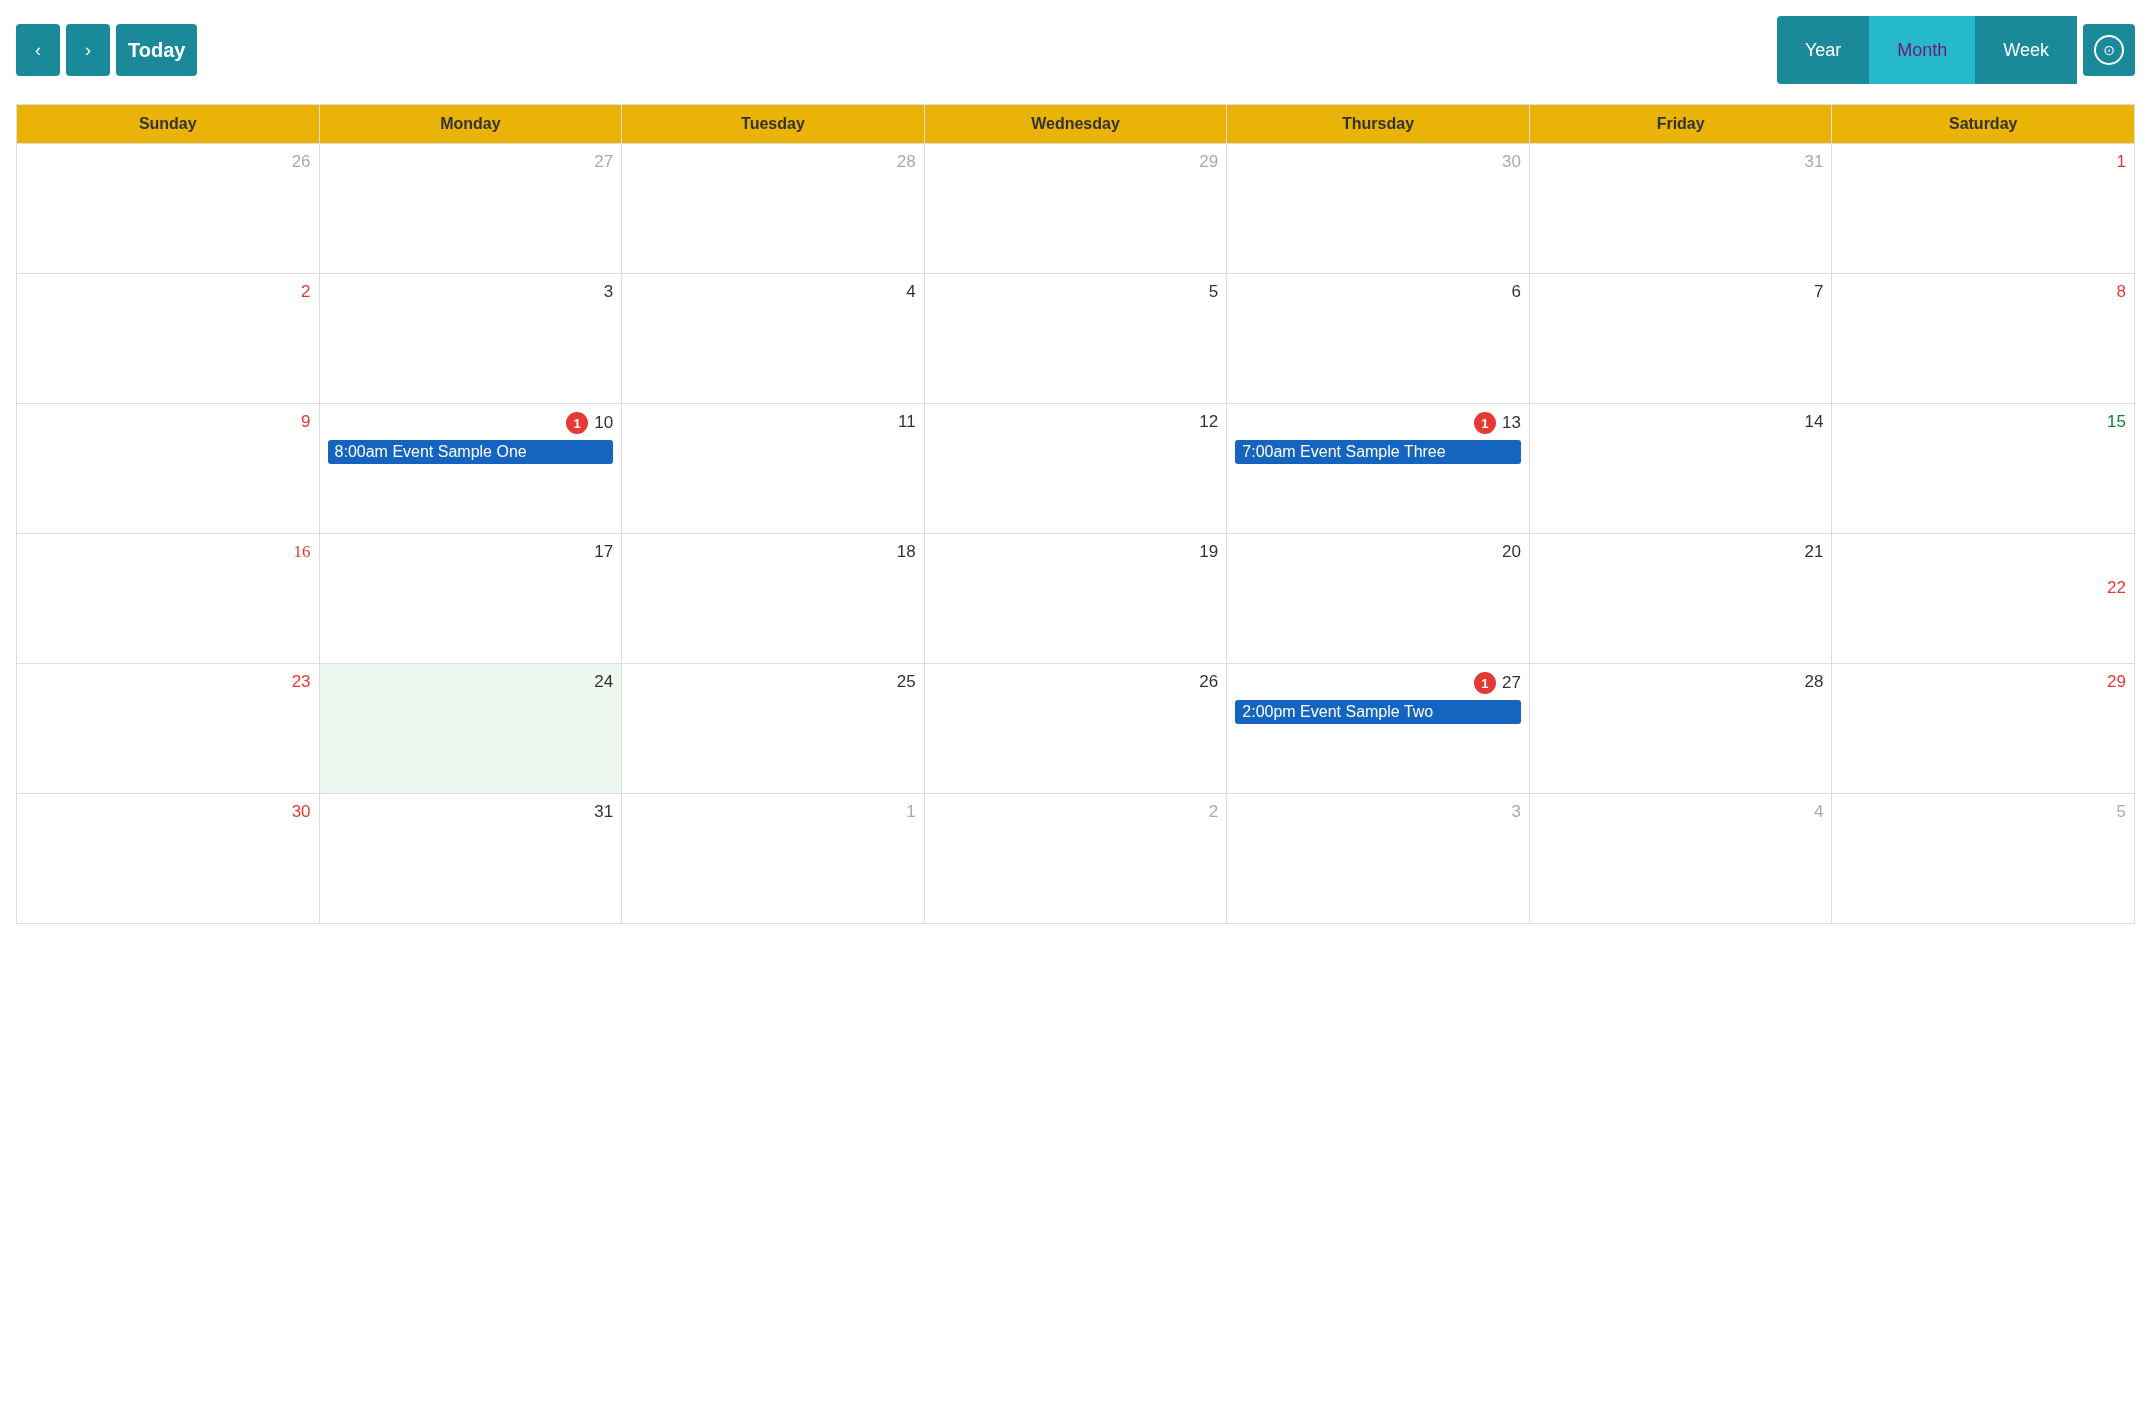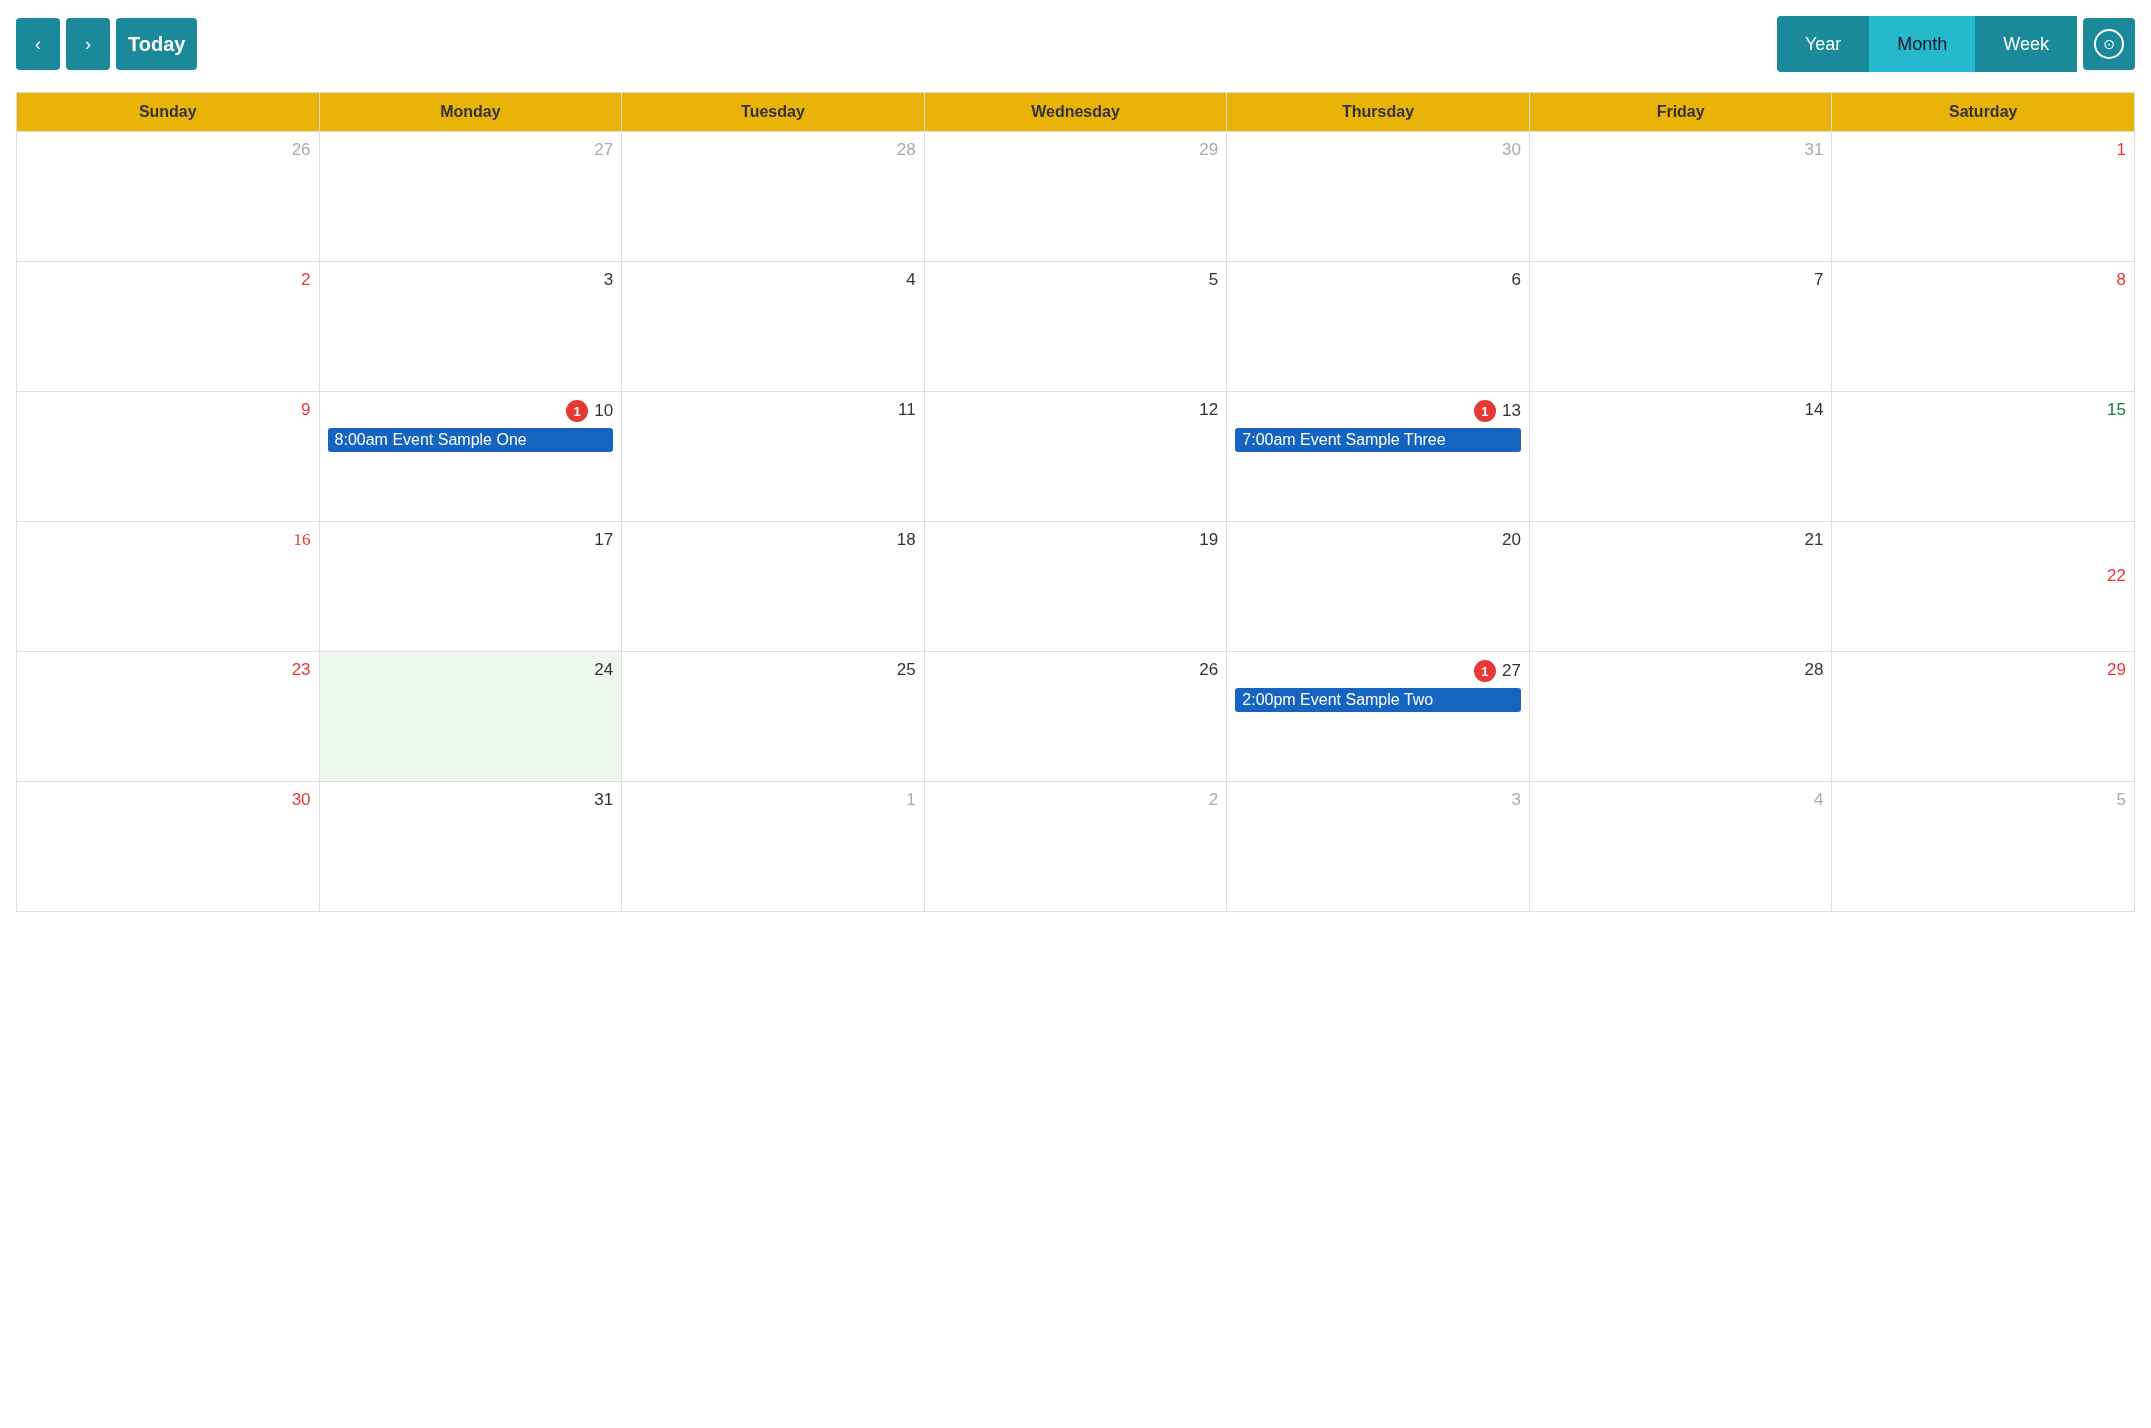--- a/index.html
+++ b/index.html
@@ -36,28 +36,28 @@
       font-size: 20px;
       font-weight: bold;
       cursor: pointer;
     }
     .toolbar-right { display: flex; align-items: center; gap: 0; }
     .view-btn {
       background: #1a8a9a;
       color: #fff;
       border: none;
       padding: 0 28px;
-      height: 56px;
+      height: 68px;
       font-size: 18px;
       cursor: pointer;
       font-weight: 500;
     }
     .view-btn.active {
       background: #26b8cc;
-      color: #0f172a;
+      color: #701a75;
     }
     .view-btn:first-child { border-radius: 4px 0 0 4px; }
     .view-btn:last-of-type { border-radius: 0 4px 4px 0; }
     .download-btn {
       background: #1a8a9a;
       color: #fff;
       border: none;
       border-radius: 4px;
       width: 52px;
       height: 52px;

